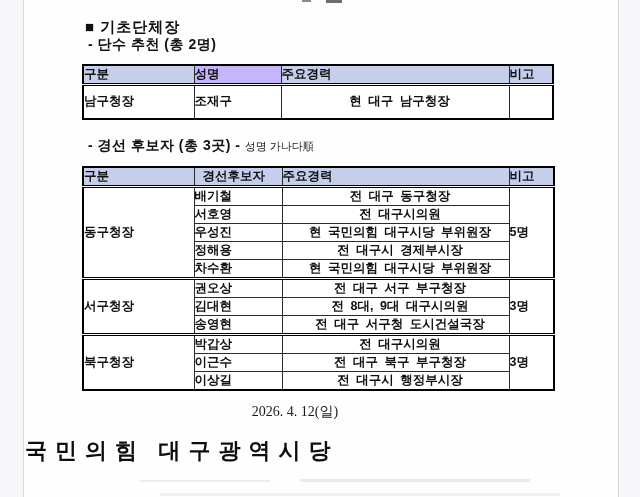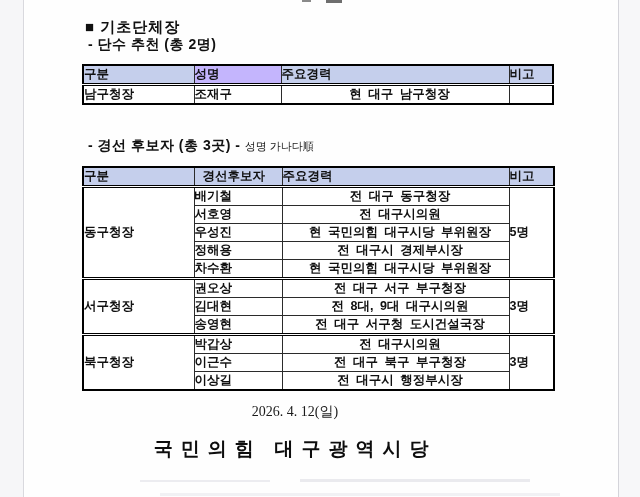--- a/index.html
+++ b/index.html
@@ -48,37 +48,37 @@
     border:1px solid #2b2b2b;
     text-align:left; vertical-align:middle;
     overflow:hidden; white-space:nowrap;
   }
   .doc-table th {
     border-bottom:3px double #000;
     font-size:12.5px;
     height:16px;
   }
   .t1 { left:82px; top:64px; width:470px; }
-  .t1 tr.data { height:19px;border-radius:9px; }
+  .t1 tr.data { height:34px;border-radius:9px; }
   .t2 { left:82px; top:166px; width:471px; }
   .t2 tr.data { height:17px; }
   .t2 tr.gsep td { border-top:3px double #000; }
   td.career { text-align:center; padding-left:9px; word-spacing:3px; }
 
   .date-line {
     position:absolute; left:25px; top:403px; width:540px;
     text-align:center;
     font-family:"Liberation Serif", serif;
     font-size:14px; color:#1a1a1a;
   }
   .footer-line {
     position:absolute; left:25px; top:436px; width:540px;
-    text-align:center;
+    text-align:left;
     font-family:"Liberation Serif", serif;
-    font-size:19px; font-weight:600; letter-spacing:8px; color:#0d0d0d;
+    font-size:22px; font-weight:600; letter-spacing:8px; color:#0d0d0d;
     white-space:nowrap;
   }
 </style>
 </head>
 <body>
 
 <div class="side-strip-left"></div>
 <div class="page"></div>
 <div class="side-strip-right"></div>
 

